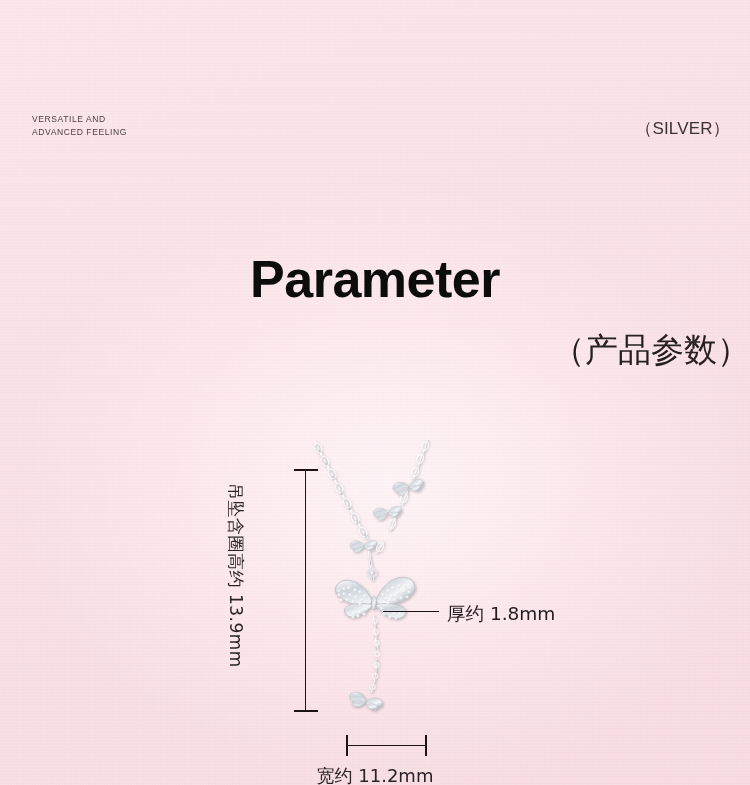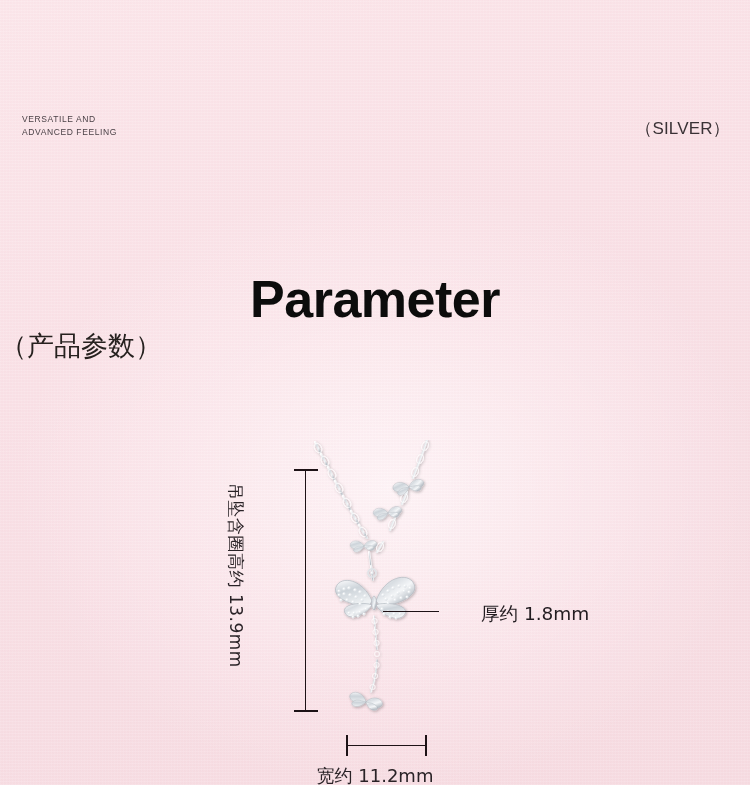--- a/index.html
+++ b/index.html
@@ -32,21 +32,21 @@
     opacity: 0.5;
     background-image:
       repeating-linear-gradient(0deg, rgba(255,255,255,0.35) 0px, rgba(255,255,255,0.0) 1px, rgba(234,200,209,0.18) 2px, rgba(255,255,255,0.0) 3px),
       repeating-linear-gradient(90deg, rgba(255,255,255,0.3) 0px, rgba(255,255,255,0.0) 1px, rgba(232,198,207,0.14) 2px, rgba(255,255,255,0.0) 3px);
     mix-blend-mode: normal;
   }
 
   
   .eyebrow {
     position: absolute;
-    left: 22px;
+    left: 32px;
     top: 113px;
     font-size: 8.5px;
     letter-spacing: 0.6px;
     line-height: 13px;
     color: #4a4146;
     white-space: pre-line;
   }
   .silver-tag {
     position: absolute;
     right: 20px;
@@ -61,29 +61,28 @@
     position: absolute;
     left: 0;
     right: 0;
     top: 249px;
     text-align: center;
     font-size: 52px;
     font-weight: 700;
     letter-spacing: -0.5px;
     color: #0c0c0c;
     font-family: "Liberation Sans", "DejaVu Sans", sans-serif;
-    margin-top: 20px;
   }
   .sub-title {
     position: absolute;
     left: 0;
     right: 0;
     top: 328px;
-    text-align: left;
-    font-size: 27px;
+    text-align: right;
+    font-size: 33px;
     letter-spacing: 0px;
     color: #26211f;
     font-family: Liberation Serif, serif;
   }
 
   
   #product {
     position: absolute;
     left: 295px;
     top: 440px;
@@ -174,21 +173,20 @@
     white-space: nowrap;
   }
   .thickness-label {
     position: absolute;
     left: 447px;
     top: 601px;
     font-size: 18.5px;
     color: #221c20;
     font-family: "DejaVu Sans", "Liberation Sans", sans-serif;
     white-space: nowrap;
-    margin-left: 34px;
   }
 </style>
 </head>
 <body>
 
 <div id="page">
 
   <div id="noise"></div>
 
   <div class="eyebrow">VERSATILE AND

